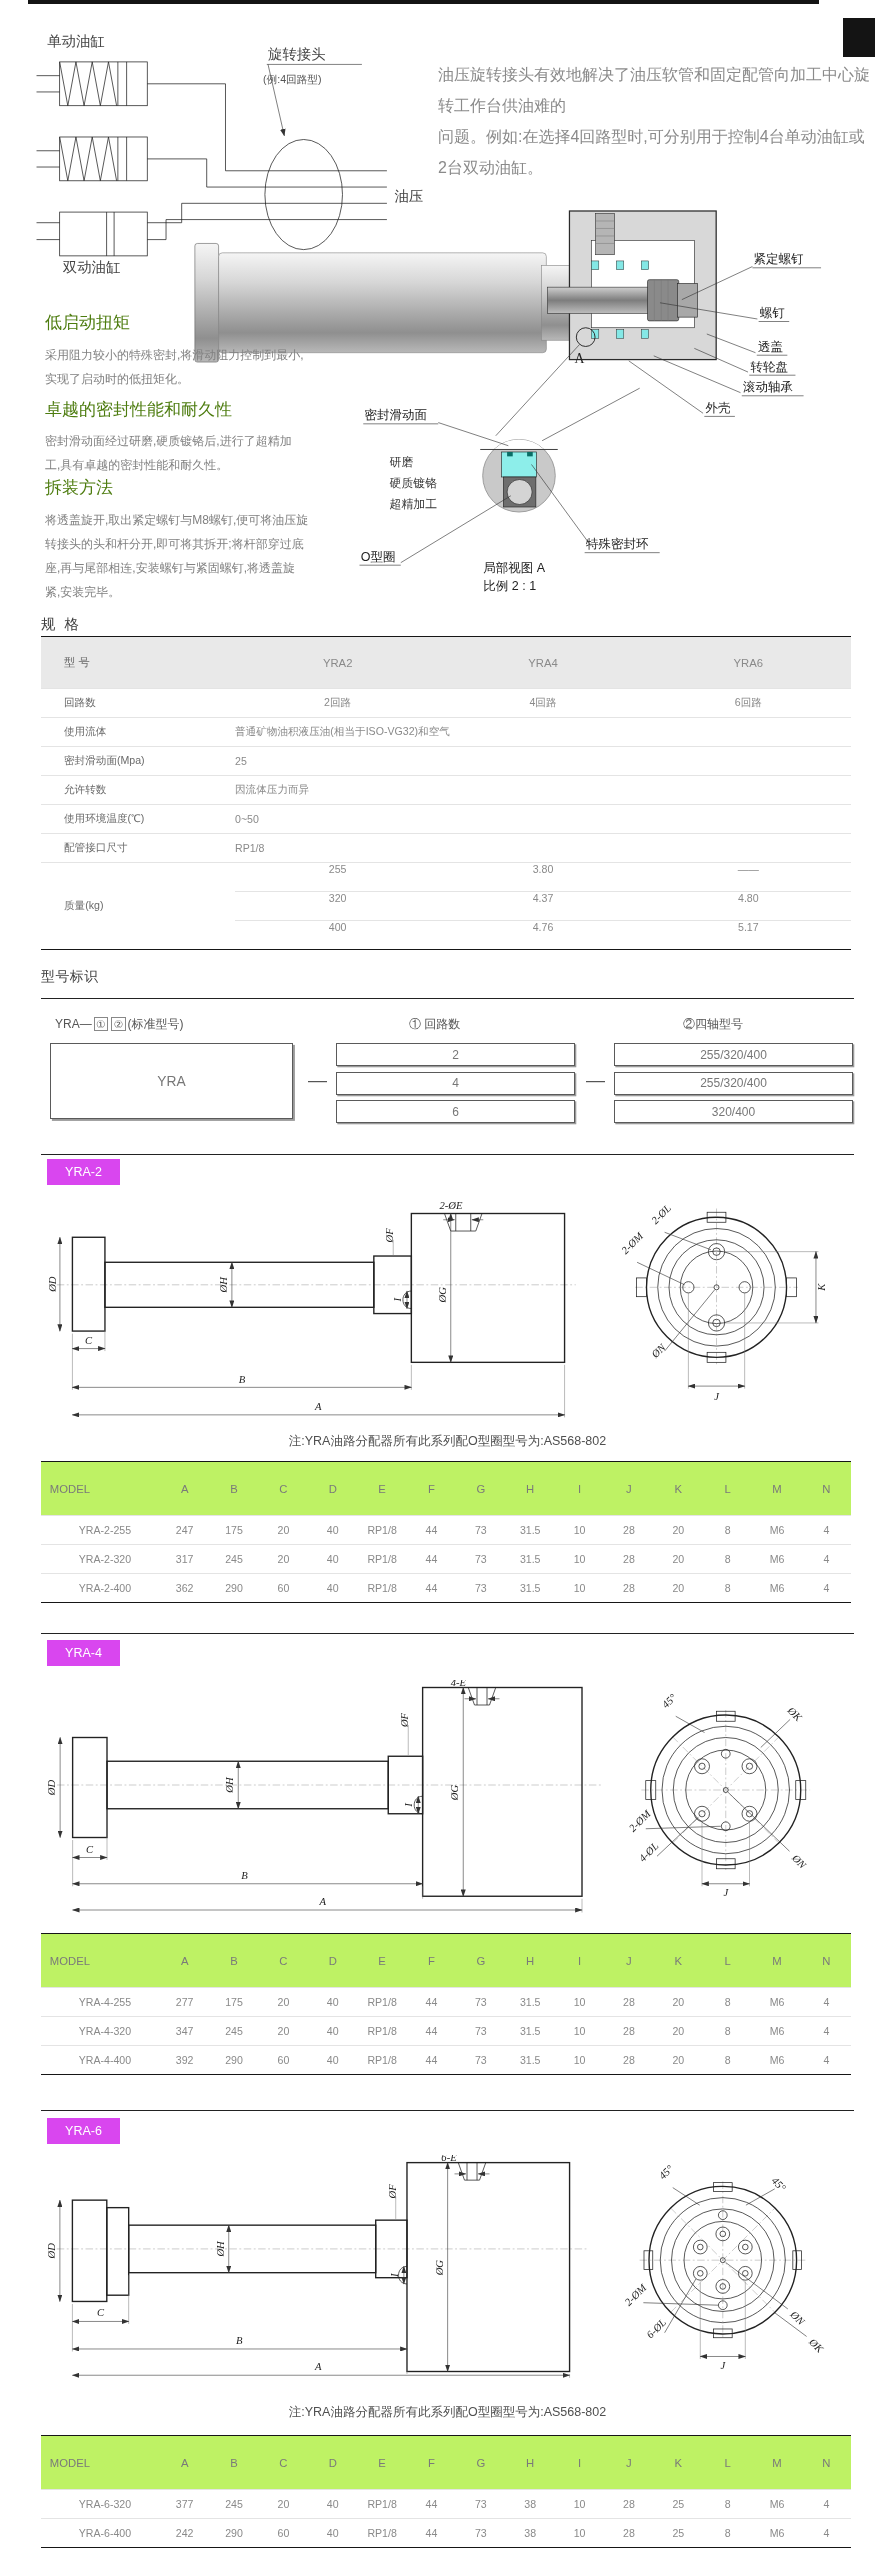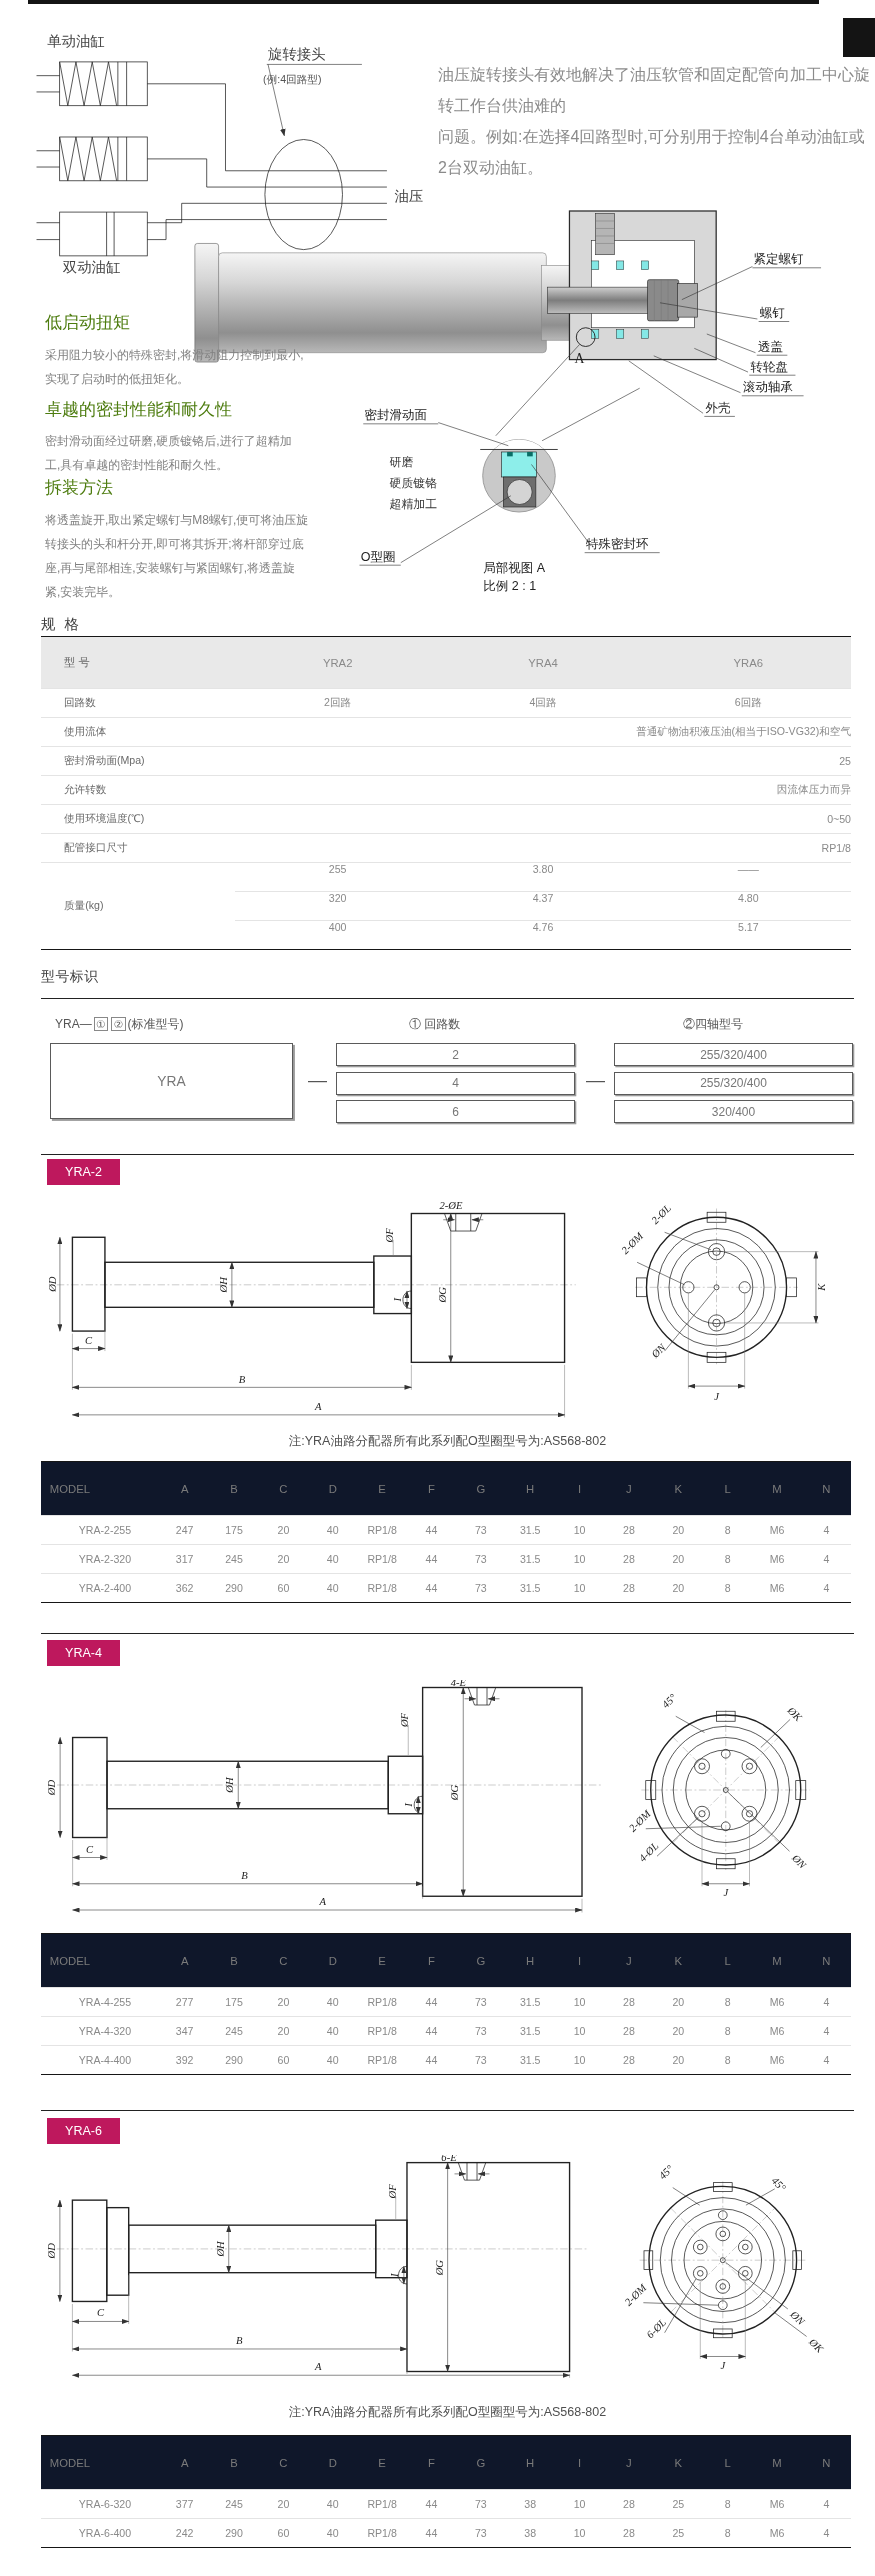--- a/index.html
+++ b/index.html
@@ -19,45 +19,45 @@
   .h-rule{position:absolute;left:41px;width:813px;height:1.3px;background:#222;}
   
   .spec-table{position:absolute;left:41px;top:636px;width:810px;border-top:1.9px solid #161616;
               border-bottom:1.9px solid #161616;font-size:10.6px;color:#8a8a8a;}
   .sp-head{height:51px;background:#e9e9e9;display:flex;align-items:center;}
   .sp-head .sp-v{font-size:11.3px;}
   .sp-row{height:28px;display:flex;align-items:center;border-top:0.6px solid #e4e4e4;}
   .sp-label{width:194px;padding-left:23px;color:#6a6a6a;box-sizing:border-box;font-size:10.6px;}
   .sp-head .sp-label{font-size:11.3px;}
   .sp-v{flex:1;text-align:center;}
-  .sp-span{flex:3;text-align:right;}
+  .sp-span{flex:3;text-align:left;}
   .sp-mass{display:flex;border-top:0.6px solid #e4e4e4;}
   .sp-mass .sp-label{display:flex;align-items:center;}
   .mass-col{flex:3;display:flex;flex-direction:column;}
   .mass-row{display:flex;height:28px;align-items:flex-start;}
   .mass-row + .mass-row{border-top:0.6px solid #e4e4e4;}
   
   .mi-formula{position:absolute;top:1016px;font-size:12px;color:#555;}
   .mi-chip{display:inline-block;border:0.9px solid #888;padding:0 1.3px;margin:0 1.9px;font-size:10.6px;color:#555;}
   .mi-bigbox{position:absolute;left:50px;top:1043px;width:241px;height:74px;border:1.3px solid #5a5a5a;
              box-shadow:1.9px 1.9px 0 #9a9a9a;display:flex;align-items:center;justify-content:center;
              font-size:13.8px;color:#777;}
   .mi-col{position:absolute;top:1043px;display:flex;flex-direction:column;gap:5.6px;width:239px;}
   .mi-box{height:21px;border:1.3px solid #5a5a5a;box-shadow:1.3px 1.3px 0 #9a9a9a;display:flex;
           align-items:center;justify-content:center;font-size:12px;color:#777;background:#fff;}
   .mi-dash{position:absolute;font-size:19px;color:#555;}
   
-  .badge{position:absolute;left:47px;width:73px;height:26px;background:#be185d;color:#fff;
+  .badge{position:absolute;left:47px;width:73px;height:26px;background:#d946ef;color:#fff;
          font-size:12.5px;display:flex;align-items:center;justify-content:center;}
   
   .note{position:absolute;left:41px;width:813px;text-align:center;font-size:12.5px;color:#4f4f4f;}
   
   .dimtable{position:absolute;left:41px;width:810px;border-top:1.9px solid #161616;
             border-bottom:1.9px solid #161616;font-size:10.6px;}
-  .dt-header{height:53px;background:#0f172a;display:flex;align-items:center;color:#7a7a7a;font-size:11.3px;}
+  .dt-header{height:53px;background:#bef264;display:flex;align-items:center;color:#7a7a7a;font-size:11.3px;}
   .dt-header span{flex:1;text-align:center;}
   .dt-header span:nth-of-type(1){flex:0 0 119px;text-align:left;padding-left:8.8px;box-sizing:border-box;}
   .dt-row{height:28px;display:flex;align-items:center;color:#8a8a8a;border-top:0.6px solid #e4e4e4;}
   .dt-row span{flex:1;text-align:center;}
   .dt-row .c-model{flex:0 0 119px;text-align:center;padding-left:8.8px;box-sizing:border-box;}
   
   .out{fill:none;stroke:#222;stroke-width:2.2;}
   .thin{fill:none;stroke:#222;stroke-width:1.2;}
   .ext{stroke:#777;stroke-width:0.8;}
   .cl{stroke:#999;stroke-width:0.8;stroke-dasharray:12 4 3 4;}

